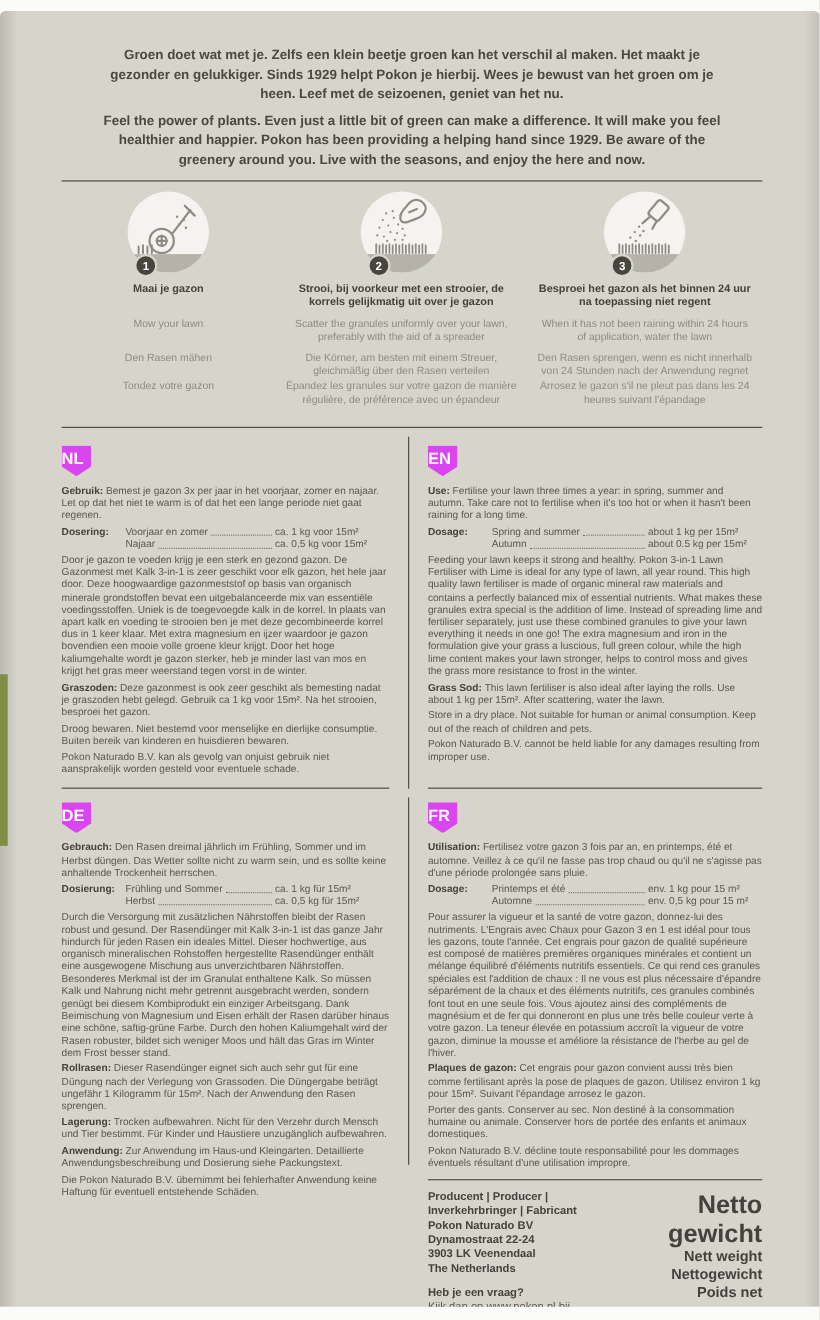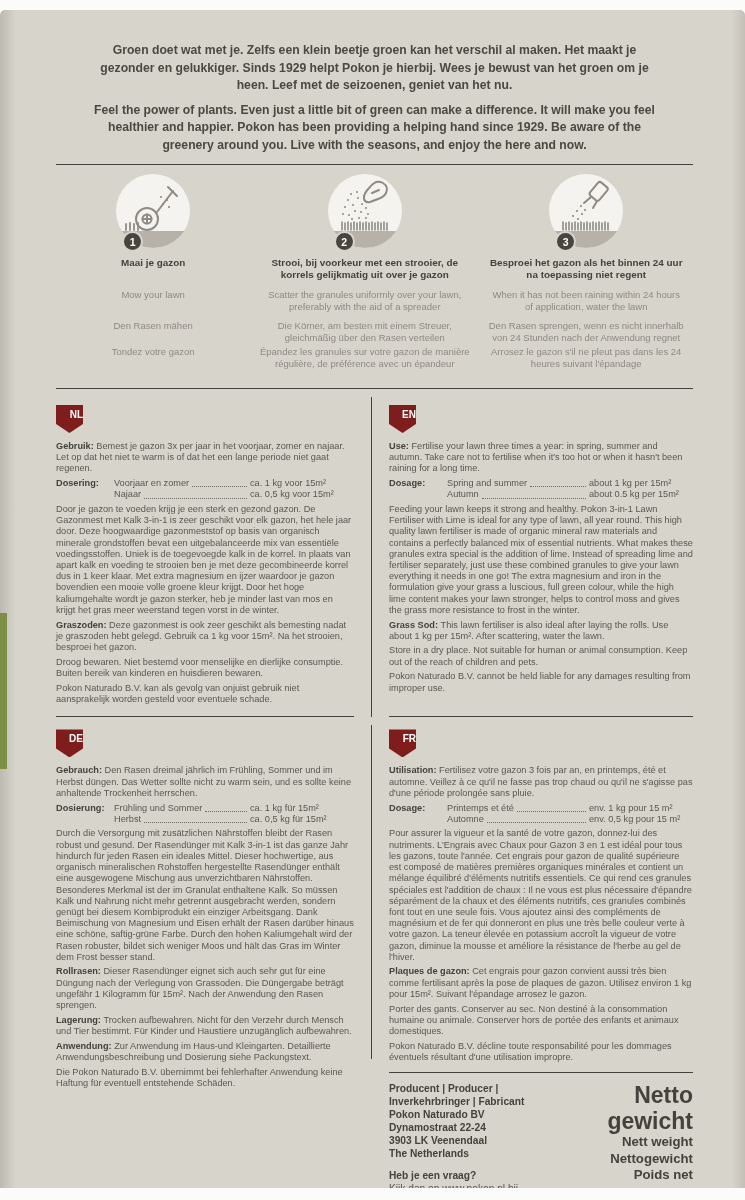--- a/index.html
+++ b/index.html
@@ -44,23 +44,23 @@
   .cap.fr { height:28px; }
 
   .langs { display:grid; grid-template-columns:298px 1fr 304px; margin-top:8px; }
   .vrule { width:1.5px; background:#45423d; justify-self:center; }
   .vrule.r2 { align-self:start; margin-top:8px; }
   .cell { padding-top:8px; }
   .cell.row1 { border-bottom:1.5px solid #45423d; padding-bottom:8px; }
   .cell.row2 { padding-top:12px; }
 
   .shield {
-    width:27px; height:28px; background:#7f1d1d; margin-bottom:8px;
+    width:27px; height:28px; background:#d946ef; margin-bottom:8px;
     clip-path:polygon(0 0,100% 0,100% 68%,50% 100%,0 68%);
-    color:#fff; font-weight:bold; font-size:10px; text-align:right; padding-top:4px;
+    color:#fff; font-weight:bold; font-size:15px; text-align:left; padding-top:4px;
   }
   .sec p { margin:0 0 3.5px; font-size:9.2px; line-height:11.2px; color:#5a5750; }
   .sec b { color:#45423d; }
   .dose { display:flex; margin:0 0 3.5px; font-size:9.2px; line-height:11.2px; color:#5a5750; }
   .dose-label { font-weight:bold; color:#45423d; min-width:58px; flex-shrink:0; }
   .dose-rows { flex:1; }
   .dose-row { display:flex; align-items:flex-end; }
   .dose-season { white-space:nowrap; }
   .dose-dots { flex:1; border-bottom:1.3px dotted #6f6b64; margin:0 3px 2px; }
   .dose-amount { width:104px; white-space:nowrap; flex-shrink:0; }

